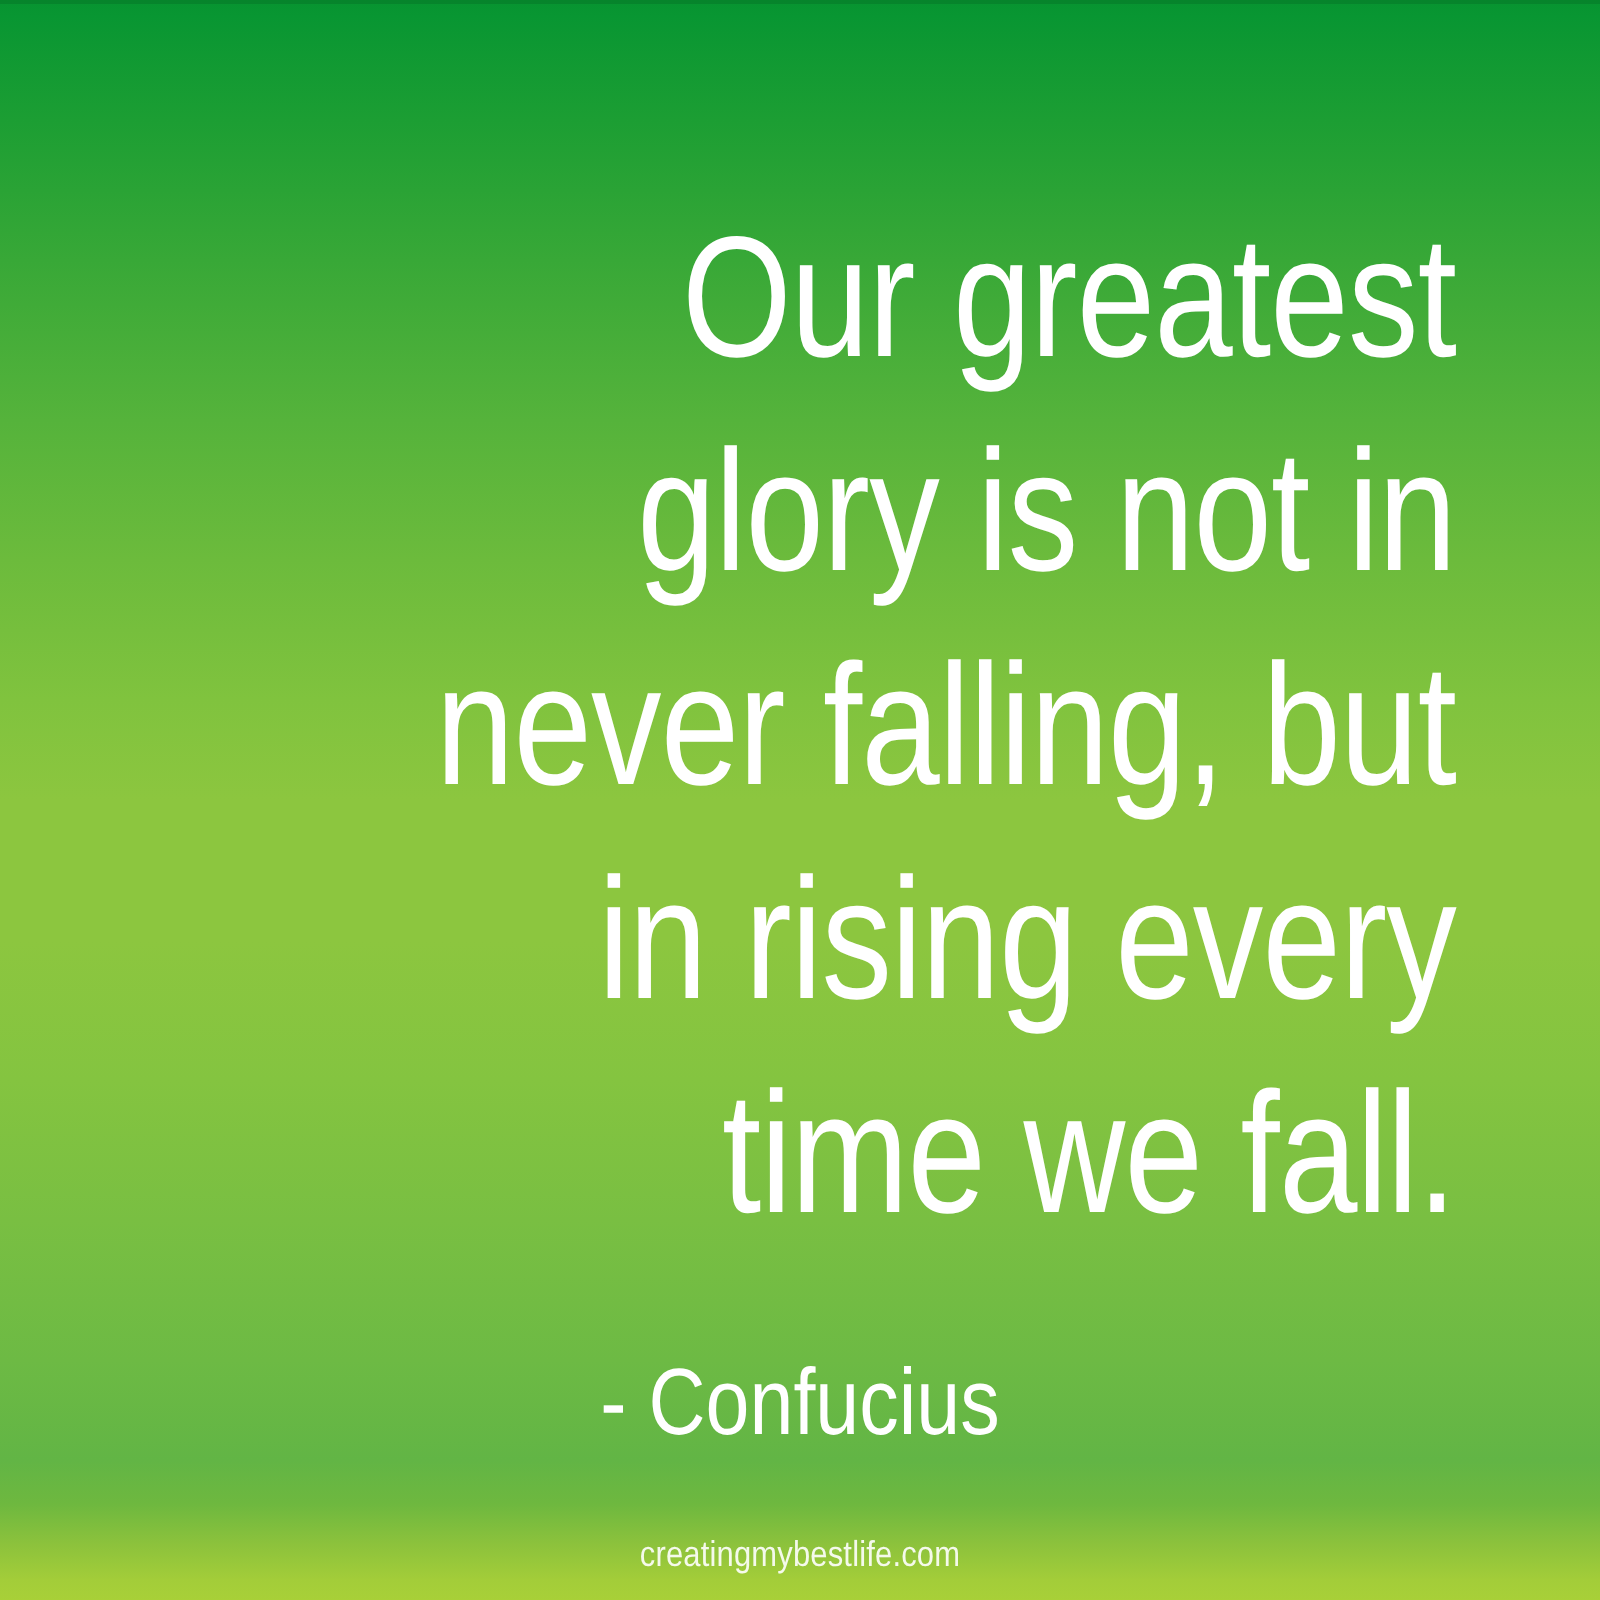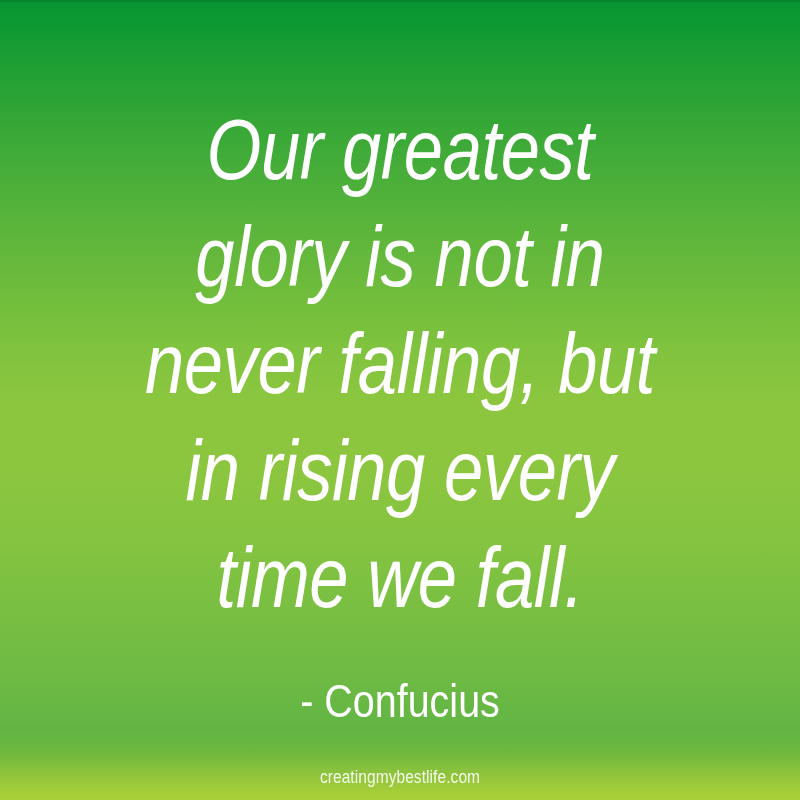--- a/index.html
+++ b/index.html
@@ -44,22 +44,21 @@
     width: 800px; height: 2px;
     background: rgba(0, 0, 0, 0.10);
     pointer-events: none;
   }
 
   #quote-block {
     position: absolute;
     left: 0;
     top: 96px;
     width: 800px;
-    text-align: center;
-    font-style: italic;
+    text-align: right;
   }
   .quote-line {
     display: block;
     color: #ffffff;
     font-size: 86px;
     line-height: 107px;
     font-weight: 300;
     letter-spacing: -0.5px;
     white-space: pre;
     transform: scaleX(0.82);

